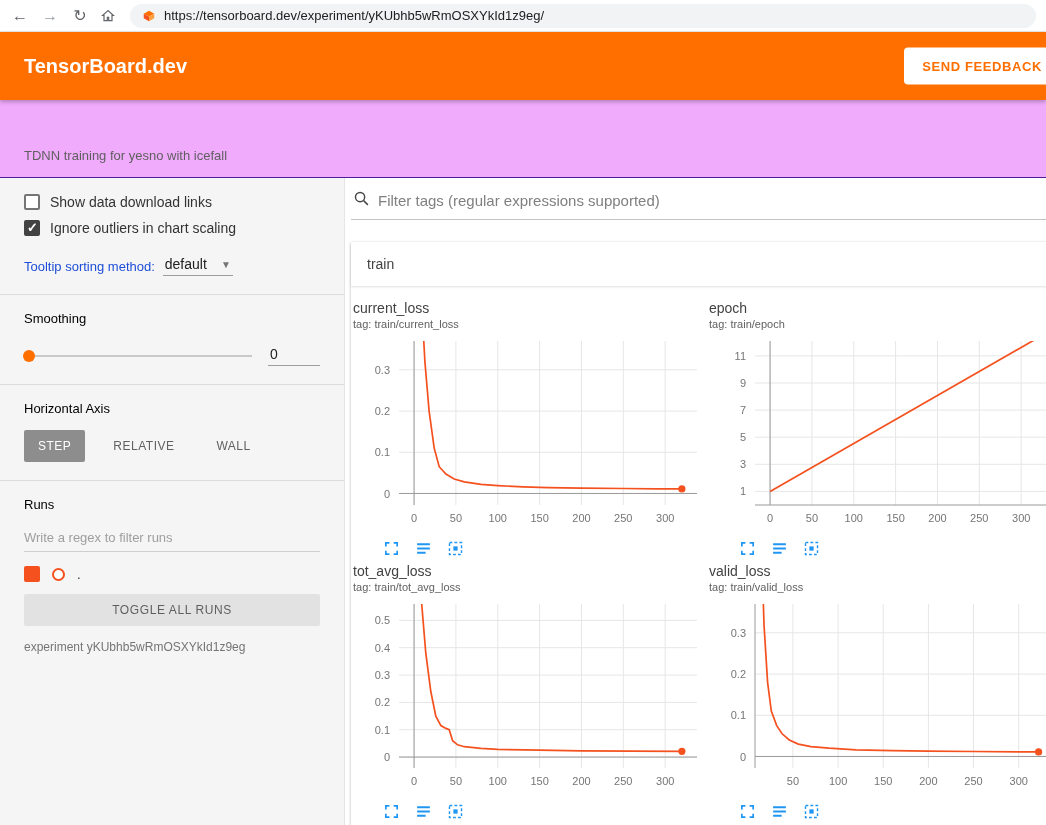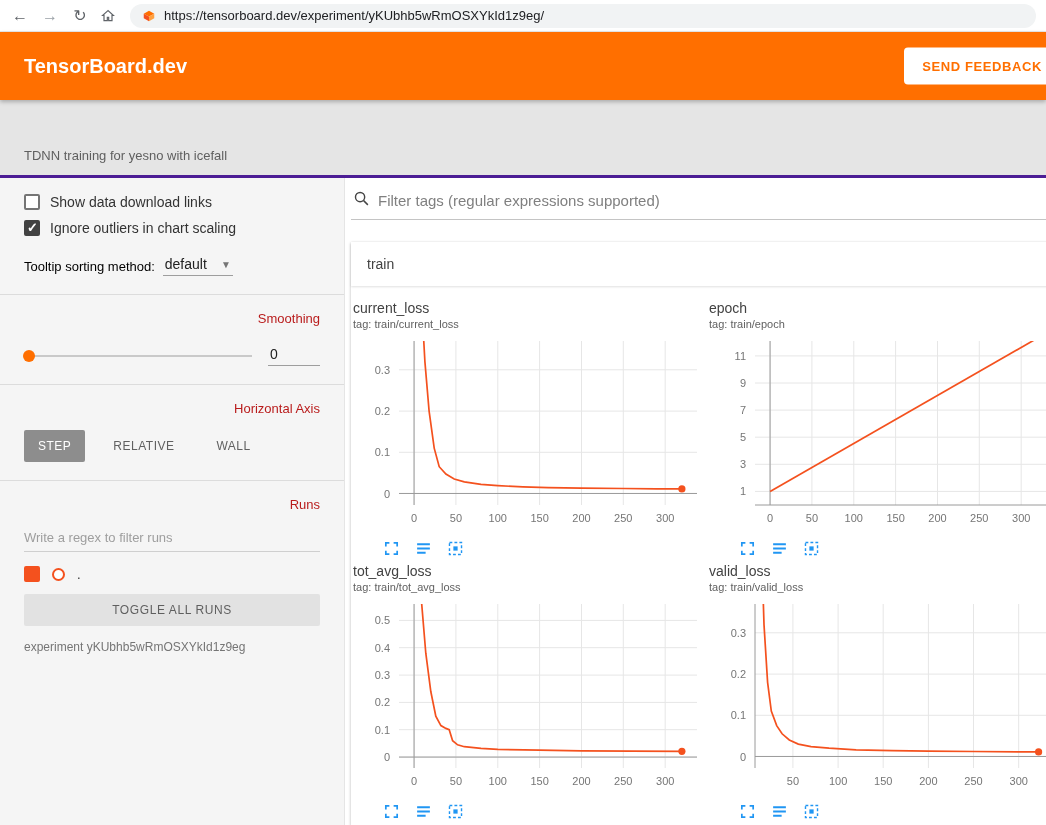--- a/index.html
+++ b/index.html
@@ -26,48 +26,48 @@
   .nav-tab { display:flex; align-items:center; color:#ffffff; font-size:13px;
     letter-spacing:.4px; border-bottom:3px solid transparent; padding-top:3px;
     cursor:pointer; opacity:.92; }
   .nav-tab.active { border-bottom-color:#fff; opacity:1; font-weight:bold; }
   .feedback-btn { position:absolute; right:-14px; top:50%; transform:translateY(-50%);
     background:#fff; color:#ff6f00; border:none; font-weight:bold; font-size:13px;
     letter-spacing:.6px; padding:11px 18px; border-radius:4px; cursor:pointer;
     font-family:inherit; }
 
   
-  .desc-strip { height:78px; background:#e5e5e5; border-bottom:3px solid #4c1d95;
+  .desc-strip { height:78px; background:#f0abfc; border-bottom:1px solid #4c1d95;
     padding:48px 0 16px 24px; }
   .desc-strip .desc { font-size:13px; color:#5f5f5f; }
 
   
   .content { display:flex; height:647px; }
 
   
   .sidebar { width:345px; flex:0 0 345px; background:#f5f5f5; padding:16px 24px 0 24px;
     border-right:1px solid #e5e5e5; }
   .cb-row { display:flex; align-items:center; gap:10px; margin-bottom:10px; cursor:pointer; }
   .cb-row .lbl { font-size:14px; color:#333; }
   .cb { width:16px; height:16px; border:2px solid #757575; border-radius:2px;
     background:#fff; flex:0 0 16px; position:relative; }
   .cb.checked { background:#424242; border-color:#424242; }
   .cb.checked::after { content:"✓"; position:absolute; left:1px; top:-2px;
     color:#fff; font-size:13px; font-weight:bold; }
   .cb.run { background:#f4511e; border-color:#f4511e; }
   .run-circle { width:13px; height:13px; border:2px solid #f4511e; border-radius:50%;
     background:#fff; }
   .tooltip-row { display:flex; align-items:flex-end; gap:8px; margin:20px 0 2px 0; }
-  .tooltip-row .lbl { font-size:13px; color:#000000; padding-bottom:2px; }
+  .tooltip-row .lbl { font-size:13px; color:#1d4ed8; padding-bottom:2px; }
   .select-box { border-bottom:1px solid #9e9e9e; min-width:70px; display:flex;
     justify-content:space-between; align-items:center; padding:0 2px 3px 2px; cursor:pointer; }
   .select-box .val { font-size:14px; color:#212121; }
   .select-box .caret { font-size:10px; color:#757575; margin-left:14px; }
   .divider { height:1px; background:#dcdcdc; margin:18px -24px 16px -24px; }
-  .side-h { font-size:13px; color:#b91c1c; margin-bottom:14px;text-align:right; }
+  .side-h { font-size:13px; color:#000000; margin-bottom:14px; }
   .slider-row { display:flex; align-items:center; gap:16px; margin:20px 0 2px 0; }
   .slider-track { flex:1; height:2px; background:#c9c9c9; position:relative; }
   .slider-thumb { position:absolute; left:-1px; top:-5px; width:12px; height:12px;
     border-radius:50%; background:#ff6f00; cursor:pointer; }
   .smooth-val { width:52px; border-bottom:1px solid #9e9e9e; font-size:14px;
     color:#212121; padding:0 2px 3px 2px; }
   .axis-btns { display:flex; gap:14px; }
   .axis-btn { border:none; background:transparent; color:#616161; font-size:12px;
     letter-spacing:.5px; padding:9px 14px; border-radius:2px; cursor:pointer;
     font-family:inherit; }

